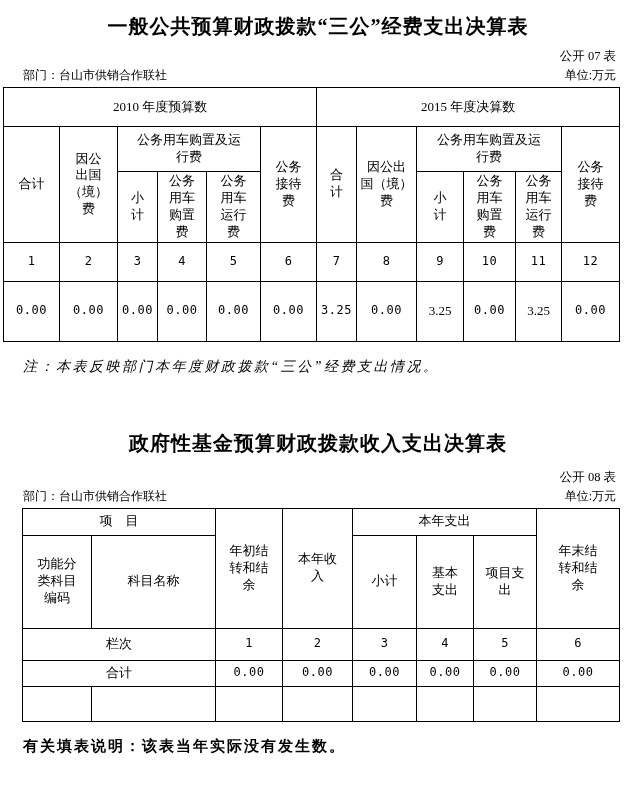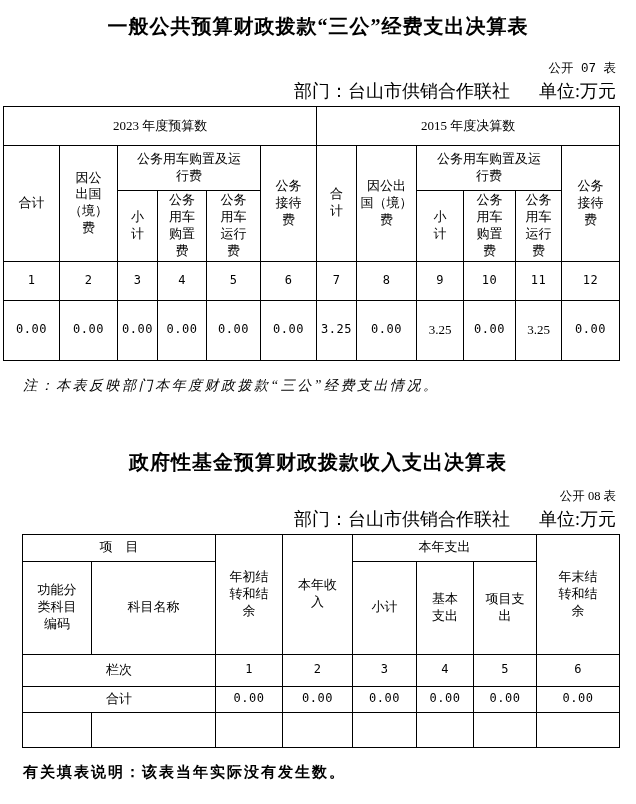--- a/index.html
+++ b/index.html
@@ -16,27 +16,27 @@
     font-weight:bold;
     letter-spacing:1px;
   }
   .t1-title{padding-top:13px;}
   .t2-title{margin-top:54px;}
   .form-no{
     text-align:right;
     padding-right:20px;
     font-size:12.5px;
   }
-  .form-no1{margin-top:20px;font-family:Liberation Mono, monospace;}
+  .form-no1{margin-top:8px;}
   .form-no2{margin-top:12px;}
   .meta-row{
     display:flex;
-    justify-content:flex-end;
+    justify-content:space-between;
     padding:0 20px 0 23px;
-    font-size:18px;
+    font-size:12px;
     margin-top:2px;
     margin-bottom:3px;
     gap:29px;
   }
   table{
     border-collapse:collapse;
     table-layout:fixed;
   }
   td{
     border:1px solid #000;
@@ -108,21 +108,21 @@
         <col style="width:56px">
         <col style="width:40px">
         <col style="width:60px">
       <col style="width:47px">
         <col style="width:52px">
         <col style="width:46px">
         <col style="width:58px">
     </colgroup>
     <tbody>
         <tr class="r-group1">
-      <td colspan="6">2023 年度预算数</td>
+      <td colspan="6">2010 年度预算数</td>
       <td colspan="6">2015 年度决算数</td>
     </tr>
     <tr class="r-carhead">
       <td rowspan="2">合计</td>
       <td rowspan="2">因公
 出国
 （境）
 费</td>
       <td colspan="3">公务用车购置及运
 行费</td>

